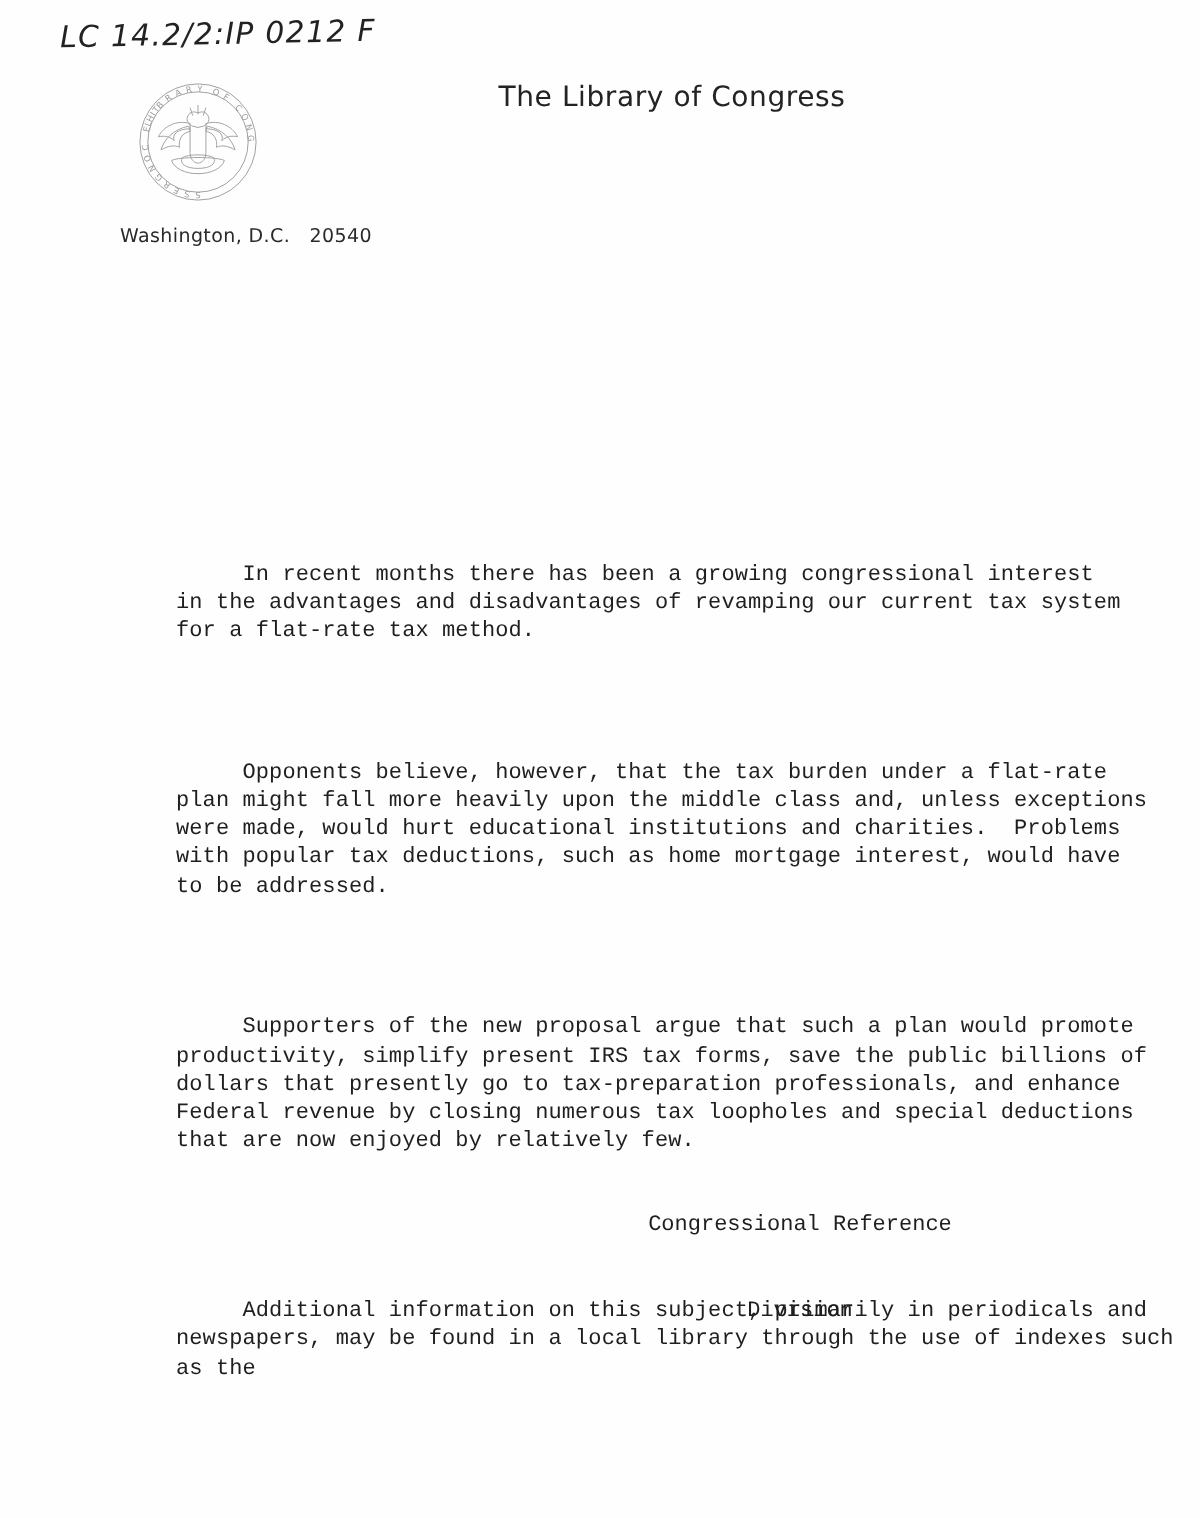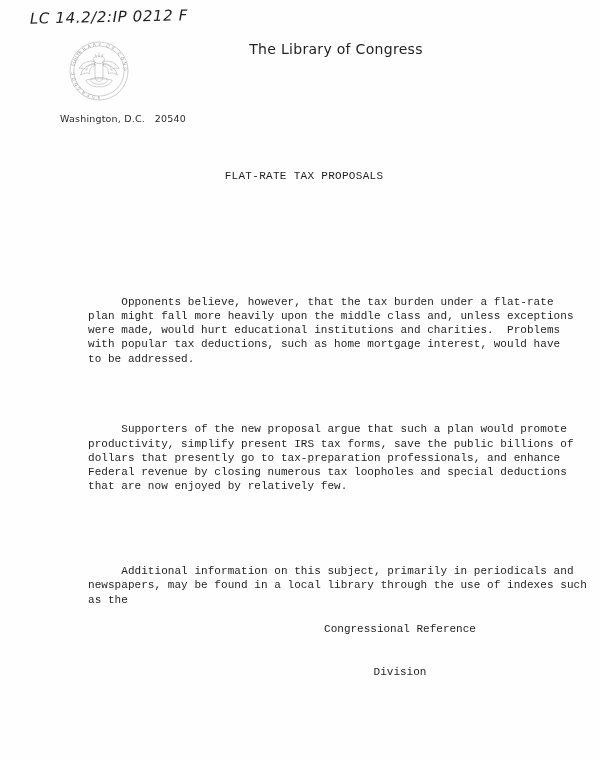--- a/index.html
+++ b/index.html
@@ -108,21 +108,21 @@
     color: #1f1f1f;
     letter-spacing: 0.05px;
     white-space: pre-wrap;
   }
   .para { margin: 0 0 14px 0; white-space: pre; }
   .para:last-child { margin-bottom: 0; }
 
   .signoff {
     position: absolute;
     left: 290px;
-    top: 594px;
+    top: 578px;
     width: 220px;
     text-align: center;
     font-family: "Liberation Mono", monospace;
     font-size: 11px;
     line-height: 14.2px;
     color: #1f1f1f;
     white-space: pre;
   }
 </style>
 </head>
@@ -179,25 +179,27 @@
     </svg>
   </div>
 
   <div class="masthead">
     <div class="line2">The Library of Congress</div>
   </div>
 
   <div class="address">Washington, D.C.   20540</div>
 
   <div class="doc-title">
-    <div>FLAT-RATE TAX PROPOSALS</div>
   </div>
 
   <div class="body-block">
 
+    <p class="para">     In recent months there has been a growing congressional interest
+in the advantages and disadvantages of revamping our current tax system
+for a flat-rate tax method.</p>
 
     <p class="para">     Opponents believe, however, that the tax burden under a flat-rate
 plan might fall more heavily upon the middle class and, unless exceptions
 were made, would hurt educational institutions and charities.  Problems
 with popular tax deductions, such as home mortgage interest, would have
 to be addressed.</p>
 
     <p class="para">     Supporters of the new proposal argue that such a plan would promote
 productivity, simplify present IRS tax forms, save the public billions of
 dollars that presently go to tax-preparation professionals, and enhance

